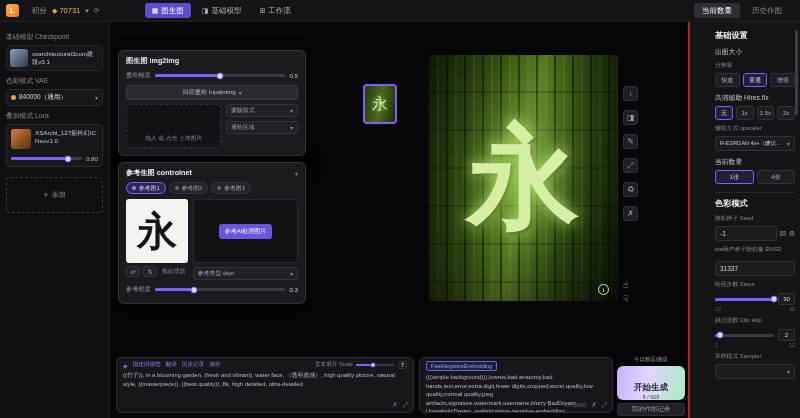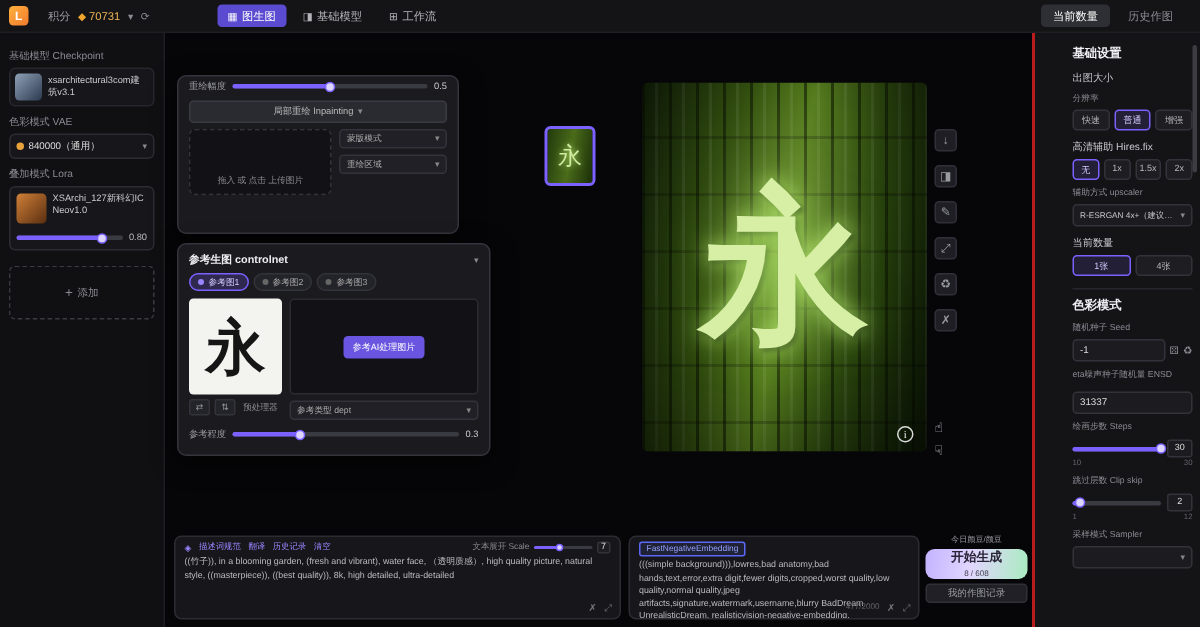--- a/index.html
+++ b/index.html
@@ -54,21 +54,21 @@
   .i2i-row1{display:flex;align-items:center;gap:4px;padding:2px 7px;}
   .sm-label{font-size:6.2px;color:#9a9aa2;white-space:nowrap;}
   .sm-val{font-size:6.2px;color:#ccc;}
   .inpaint-btn{margin:3px 7px 2px;height:15px;background:#2a2a31;border:1px solid #3a3a42;border-radius:3px;color:#bbb;font-size:6.2px;display:flex;align-items:center;justify-content:center;gap:3px;width:calc(100% - 14px);cursor:pointer;}
   .i2i-body{display:flex;gap:5px;padding:2px 7px 6px;}
   .upload{flex:1.3;height:44px;background:#121216;border:1px dashed #33333c;border-radius:4px;display:flex;align-items:flex-end;justify-content:center;padding-bottom:4px;cursor:pointer;}
   .upload-hint{font-size:5.8px;color:#8a8a92;}
   .mini-col{flex:1;display:flex;flex-direction:column;gap:4px;}
   .mini-select{height:13px;background:#202026;border:1px solid #33333c;border-radius:3px;display:flex;align-items:center;justify-content:space-between;padding:0 4px;font-size:5.8px;color:#aaa;cursor:pointer;}
 
-  .panel-cn{left:118px;top:162px;width:209px;height:142px;}
+  .panel-cn{left:118px;top:162px;width:188px;height:142px;}
   .cn-tabs{display:flex;gap:3px;padding:1px 7px 2px;}
   .cn-tab{height:12px;display:flex;align-items:center;gap:3px;padding:0 5px;border-radius:6px;background:#23232a;border:1px solid #33333a;font-size:5.8px;color:#aaa;cursor:pointer;}
   .cn-tab.sel{background:rgba(123,97,255,.22);border-color:#7b61ff;color:#d5ccff;}
   .cn-dot{width:4px;height:4px;border-radius:50%;background:#666;}
   .cn-tab.sel .cn-dot{background:#9b85ff;}
   .cn-body{display:flex;gap:5px;padding:3px 7px 0;}
   .cn-left{width:62px;flex:none;}
   .ref-img{width:62px;height:64px;background:#f3f3ef;border-radius:3px;display:flex;align-items:center;justify-content:center;cursor:pointer;}
   .ref-glyph{font-family:"Liberation Serif","DejaVu Serif",serif;font-size:40px;color:#151515;font-weight:bold;}
   .cn-left-row{display:flex;gap:3px;margin-top:3px;align-items:center;}
@@ -108,21 +108,21 @@
   .scale-label{font-size:5.6px;color:#8a8a92;white-space:nowrap;}
   .scale-val{font-size:6px;color:#ddd;border:1px solid #33333a;border-radius:2px;padding:0 2px;background:#1d1d22;}
   .pbox-text{font-size:5.9px;color:#b9b9c0;line-height:1.45;cursor:text;}
   .pbox-foot{position:absolute;right:5px;bottom:3px;display:flex;gap:5px;align-items:center;}
   .foot-ico{font-size:6.5px;color:#77777f;cursor:pointer;}
   .char-count{font-size:5.4px;color:#63636b;}
   .neg-tag{font-size:5.6px;color:#93a0ff;border:1px solid #5b67f5;background:rgba(91,103,245,.12);border-radius:2px;padding:1px 4px;cursor:pointer;}
 
   .gen-col{position:absolute;left:617px;top:356px;width:68px;display:flex;flex-direction:column;gap:3px;}
   .quota{font-size:5.4px;color:#9a9aa2;text-align:center;}
-  .gen-btn{height:20px;border:none;border-radius:6px;background:linear-gradient(100deg,#c3b2ff,#e2d6ff 45%,#a8ecbf);display:flex;flex-direction:column;align-items:center;justify-content:space-between;cursor:pointer;}
+  .gen-btn{height:34px;border:none;border-radius:6px;background:linear-gradient(100deg,#c3b2ff,#e2d6ff 45%,#a8ecbf);display:flex;flex-direction:column;align-items:center;justify-content:flex-end;cursor:pointer;}
   .gen-main{font-size:8.5px;font-weight:bold;color:#2a2438;}
   .gen-sub{font-size:5.4px;color:#4a4458;}
   .history-btn{height:13px;background:#202026;border:1px solid #30303a;border-radius:3px;color:#9a9aa2;font-size:6.4px;cursor:pointer;}
 
   
   .params{position:absolute;left:688px;top:22px;width:132px;height:396px;background:#141417;border-left:2px solid #b91c1c;padding:5px 25px;overflow:hidden;}
   .sec-h{font-size:8.2px;font-weight:bold;color:#f0f0f4;margin:3px 0 5px;}
   .p-label{font-size:6.8px;color:#c8c8cf;margin:6px 0 3px;}
   .p-sub{font-size:5.8px;color:#8a8a92;margin:4px 0 3px;}
   .btn-row{display:flex;gap:3px;}
@@ -204,20 +204,21 @@
 
     <button class="add-btn">
       <span class="plus">+</span>
       <span>添加</span>
     </button>
   </aside>
 
   <main class="canvas"></main>
 
   <section class="float-panel panel-i2i">
+    <div class="fp-head">图生图 img2img</div>
     <div class="i2i-row1">
       <span class="sm-label">重绘幅度</span>
       <div class="slider">
         <div class="fill" style="width:50%"></div>
           <div class="knob" style="left:50%"></div>
       </div>
       <span class="sm-val">0.5</span>
     </div>
     <button class="inpaint-btn">
       <span>局部重绘 Inpainting</span>

